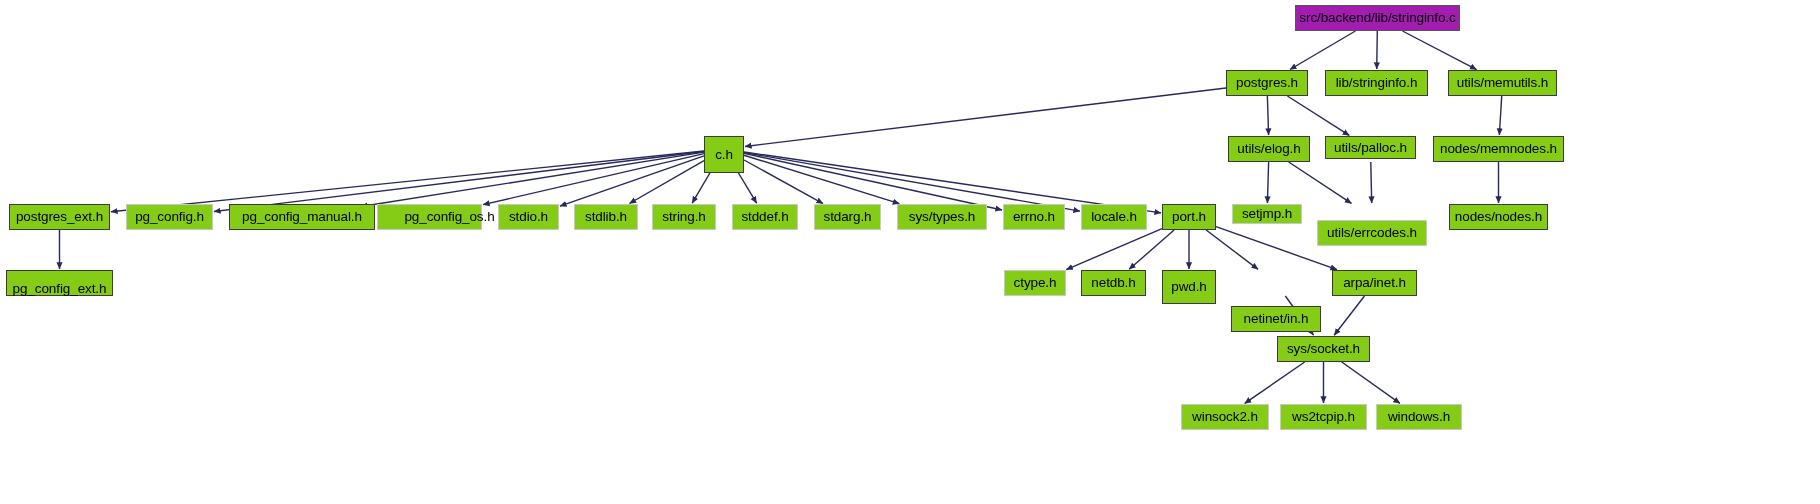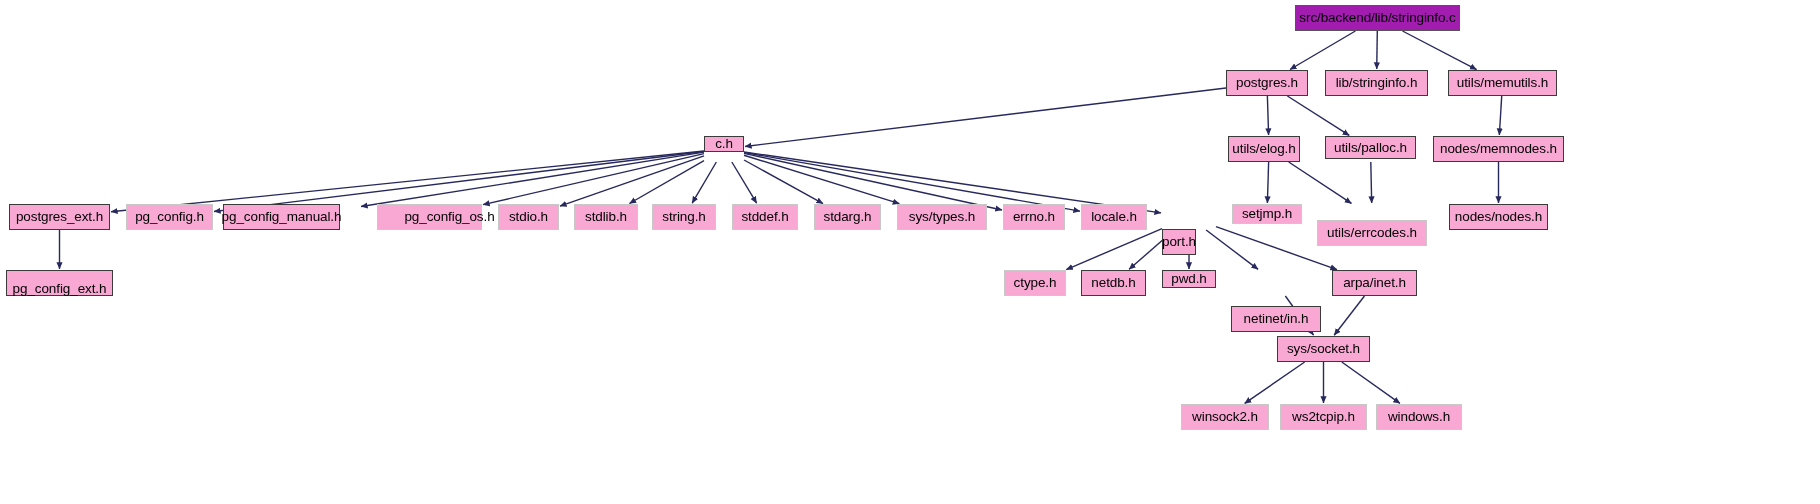--- a/index.html
+++ b/index.html
@@ -24,21 +24,21 @@
     height: 504px;
     pointer-events: none;
   }
   .node {
     position: absolute;
     box-sizing: border-box;
     display: flex;
     align-items: center;
     justify-content: center;
     height: 26px;
-    background: #f9a8d4;
+    background: #84cc16;
     font-size: 13.5px;
     line-height: 1;
     color: #000000;
     white-space: nowrap;
     letter-spacing: -0.1px;
     z-index: 2;
   }
   
   .node.sys {
     border: 1px solid #c8c8c8;
@@ -104,39 +104,39 @@
     </div>
     <div class="node proj" style="left: 1226px; top: 70px; width: 82px; height: 26px;">
       <span>postgres.h</span>
     </div>
     <div class="node proj" style="left: 1325px; top: 70px; width: 103px; height: 26px;">
       <span>lib/stringinfo.h</span>
     </div>
     <div class="node proj" style="left: 1448px; top: 70px; width: 109px; height: 26px;">
       <span>utils/memutils.h</span>
     </div>
-    <div class="node proj" style="left: 704px; top: 136px; width: 40px; height: 16px;">
+    <div class="node proj" style="left: 704px; top: 136px; width: 40px; height: 37px;">
       <span>c.h</span>
     </div>
-    <div class="node proj" style="left: 1228px; top: 136px; width: 72px; height: 26px;">
+    <div class="node proj" style="left: 1228px; top: 136px; width: 82px; height: 26px;">
       <span>utils/elog.h</span>
     </div>
     <div class="node proj" style="left: 1325px; top: 136px; width: 91px; height: 23px;">
       <span>utils/palloc.h</span>
     </div>
     <div class="node proj" style="left: 1433px; top: 136px; width: 131px; height: 26px;">
       <span>nodes/memnodes.h</span>
     </div>
     <div class="node proj" style="left: 9px; top: 204px; width: 101px; height: 26px;">
       <span>postgres_ext.h</span>
     </div>
     <div class="node sys" style="left: 126px; top: 204px; width: 87px; height: 26px;">
       <span>pg_config.h</span>
     </div>
-    <div class="node proj" style="left: 223px; top: 204px; width: 117px; height: 26px;">
+    <div class="node proj" style="left: 229px; top: 204px; width: 146px; height: 26px;">
       <span>pg_config_manual.h</span>
     </div>
     <div class="node sys" style="left: 377px; top: 204px; width: 105px; height: 26px; padding-left: 40px;">
       <span>pg_config_os.h</span>
     </div>
     <div class="node sys" style="left: 498px; top: 204px; width: 61px; height: 26px;">
       <span>stdio.h</span>
     </div>
     <div class="node sys" style="left: 574px; top: 204px; width: 64px; height: 26px;">
       <span>stdlib.h</span>
@@ -152,42 +152,42 @@
     </div>
     <div class="node sys" style="left: 897px; top: 204px; width: 90px; height: 26px;">
       <span>sys/types.h</span>
     </div>
     <div class="node sys" style="left: 1003px; top: 204px; width: 62px; height: 26px;">
       <span>errno.h</span>
     </div>
     <div class="node sys" style="left: 1081px; top: 204px; width: 66px; height: 26px;">
       <span>locale.h</span>
     </div>
-    <div class="node proj" style="left: 1162px; top: 204px; width: 34px; height: 26px; margin-top: 25px;">
+    <div class="node proj" style="left: 1162px; top: 204px; width: 54px; height: 26px;">
       <span>port.h</span>
     </div>
     <div class="node sys" style="left: 1232px; top: 204px; width: 70px; height: 20px;">
       <span>setjmp.h</span>
     </div>
     <div class="node sys" style="left: 1317px; top: 220px; width: 110px; height: 26px;">
       <span>utils/errcodes.h</span>
     </div>
     <div class="node proj" style="left: 1449px; top: 204px; width: 99px; height: 26px;">
       <span>nodes/nodes.h</span>
     </div>
     <div class="node proj" style="left: 6px; top: 270px; width: 107px; height: 26px; align-items: flex-end;">
       <span>pg_config_ext.h</span>
     </div>
     <div class="node sys" style="left: 1004px; top: 270px; width: 62px; height: 26px;">
       <span>ctype.h</span>
     </div>
     <div class="node proj" style="left: 1081px; top: 270px; width: 65px; height: 26px;">
       <span>netdb.h</span>
     </div>
-    <div class="node proj" style="left: 1162px; top: 270px; width: 54px; height: 18px;">
+    <div class="node proj" style="left: 1162px; top: 270px; width: 54px; height: 34px;">
       <span>pwd.h</span>
     </div>
     <div class="node proj" style="left: 1231px; top: 270px; width: 90px; height: 26px; margin-top: 36px;">
       <span>netinet/in.h</span>
     </div>
     <div class="node proj" style="left: 1332px; top: 270px; width: 85px; height: 26px;">
       <span>arpa/inet.h</span>
     </div>
     <div class="node proj" style="left: 1277px; top: 336px; width: 93px; height: 26px;">
       <span>sys/socket.h</span>

